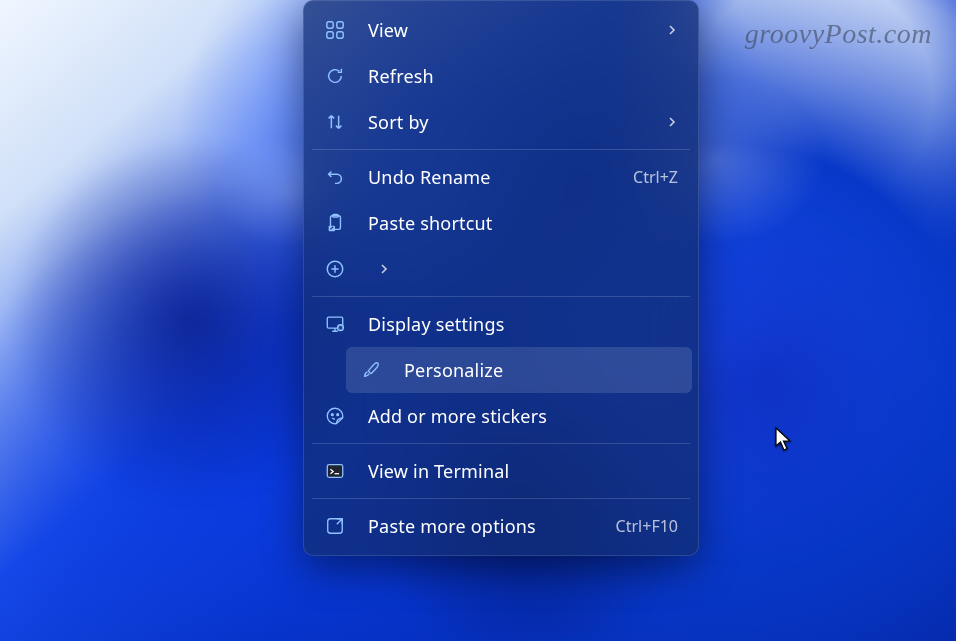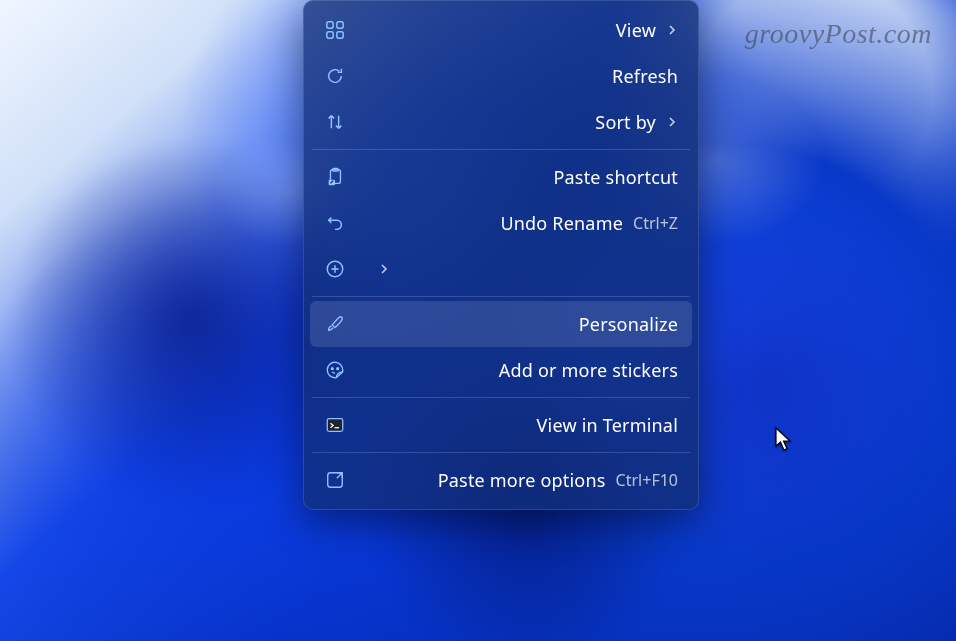--- a/index.html
+++ b/index.html
@@ -70,33 +70,34 @@
       display: flex;
       align-items: center;
       height: 46px;
       padding: 0 14px;
       border-radius: 6px;
       cursor: default;
       position: relative;
     }
     .menu-item.hovered {
       background: rgba(255, 255, 255, 0.12);
+      margin-left: 36px;
     }
     .menu-icon {
       width: 22px;
       height: 22px;
       margin-right: 22px;
       display: flex;
       align-items: center;
       justify-content: center;
       flex-shrink: 0;
       color: #8fc2ff;
     }
     .menu-icon svg { width: 20px; height: 20px; display: block; }
-    .menu-label { flex: 1; color: #ffffff; font-weight: 400; letter-spacing: 0.2px; text-align: right; }
+    .menu-label { flex: 1; color: #ffffff; font-weight: 400; letter-spacing: 0.2px; }
     .menu-shortcut { color: rgba(255,255,255,0.7); font-size: 16px; margin-left: 10px; }
     .menu-chevron { color: rgba(255,255,255,0.75); margin-left: 10px; display:flex; align-items:center; }
     .menu-chevron svg { width: 12px; height: 12px; }
 
     .separator {
       height: 1px;
       background: rgba(255, 255, 255, 0.16);
       margin: 4px 2px;
     }
 
@@ -159,57 +160,68 @@
       <svg viewBox="0 0 12 12" fill="none" stroke="currentColor" stroke-width="1.6">
           <path d="M4 2l4 4-4 4"></path>
         </svg>
     </span>
   </div>
 
   <div class="separator"></div>
 
   <div class="menu-item">
     <span class="menu-icon">
+      <svg viewBox="0 0 22 22" fill="none" stroke="currentColor" stroke-width="1.6">
+        <path d="M4 8h9a5 5 0 1 1 0 10h-2"></path>
+          <path d="M7 5l-3 3 3 3"></path>
+      </svg>
+    </span>
+    <span class="menu-label">Undo Rename</span>
+    <span class="menu-shortcut">Ctrl+Z</span>
+  </div>
+
+  <div class="menu-item">
+    <span class="menu-icon">
       <svg viewBox="0 0 22 22" fill="none" stroke="currentColor" stroke-width="1.5">
         <rect x="6" y="3" width="11" height="15" rx="2"></rect>
           <rect x="8.5" y="1.5" width="6" height="3" rx="1"></rect>
         <rect x="4" y="14" width="7" height="6" rx="1" fill="#8fc2ff" stroke="none"></rect>
         <path d="M6 18l3-3" stroke="#1a3a7a" stroke-width="1.5"></path>
       </svg>
     </span>
     <span class="menu-label">Paste shortcut</span>
   </div>
 
   <div class="menu-item">
     <span class="menu-icon">
       <svg viewBox="0 0 22 22" fill="none" stroke="currentColor" stroke-width="1.6">
-        <path d="M4 8h9a5 5 0 1 1 0 10h-2"></path>
-          <path d="M7 5l-3 3 3 3"></path>
-      </svg>
-    </span>
-    <span class="menu-label">Undo Rename</span>
-    <span class="menu-shortcut">Ctrl+Z</span>
-  </div>
-
-  <div class="menu-item">
-    <span class="menu-icon">
-      <svg viewBox="0 0 22 22" fill="none" stroke="currentColor" stroke-width="1.6">
         <circle cx="11" cy="11" r="8.5"></circle>
           <path d="M11 7v8M7 11h8"></path>
       </svg>
     </span>
     <span class="menu-chevron">
       <svg viewBox="0 0 12 12" fill="none" stroke="currentColor" stroke-width="1.6">
           <path d="M4 2l4 4-4 4"></path>
         </svg>
     </span>
   </div>
 
   <div class="separator"></div>
 
+  <div class="menu-item">
+    <span class="menu-icon">
+      <svg viewBox="0 0 22 22" fill="none" stroke="currentColor" stroke-width="1.5">
+        <rect x="2.5" y="3.5" width="17" height="12" rx="1.5"></rect>
+          <path d="M8 19h6M11 15.5V19"></path>
+        <circle cx="17" cy="15" r="3.2" fill="#1a3a7a" stroke="currentColor"></circle>
+        <path d="M17 13.2v-1M17 18v-1M15.2 15h-1M19.8 15h-1M15.8 13.8l-.7-.7M18.9 16.9l-.7-.7M15.8 16.2l-.7.7M18.9 13.1l-.7.7" stroke-width="1"></path>
+      </svg>
+    </span>
+    <span class="menu-label">Display settings</span>
+  </div>
 
   <div class="menu-item hovered">
     <span class="menu-icon">
       <svg viewBox="0 0 22 22" fill="none" stroke="currentColor" stroke-width="1.5">
         <path d="M17 3c1 0 2 1 2 2 0 3-6 8-8 10l-3-3c2-2 7-9 9-9z"></path>
         <path d="M7 13c-2 1-3 3-3 5 1 0 4-1 5-3"></path>
       </svg>
     </span>
     <span class="menu-label">Personalize</span>
   </div>

